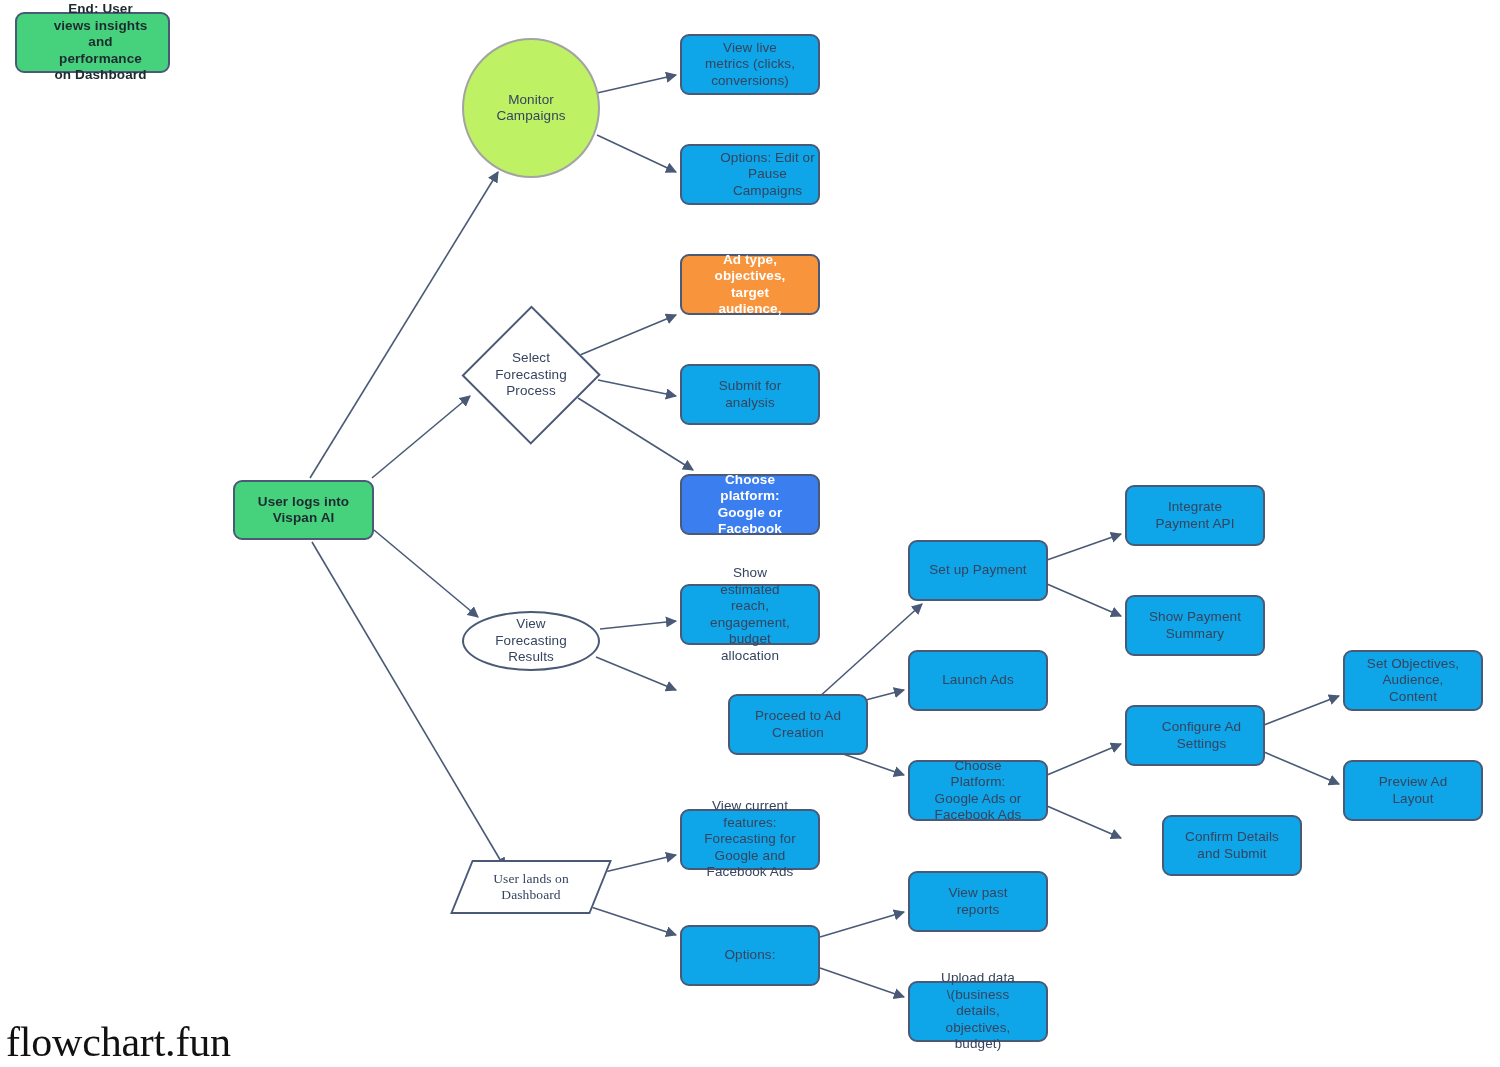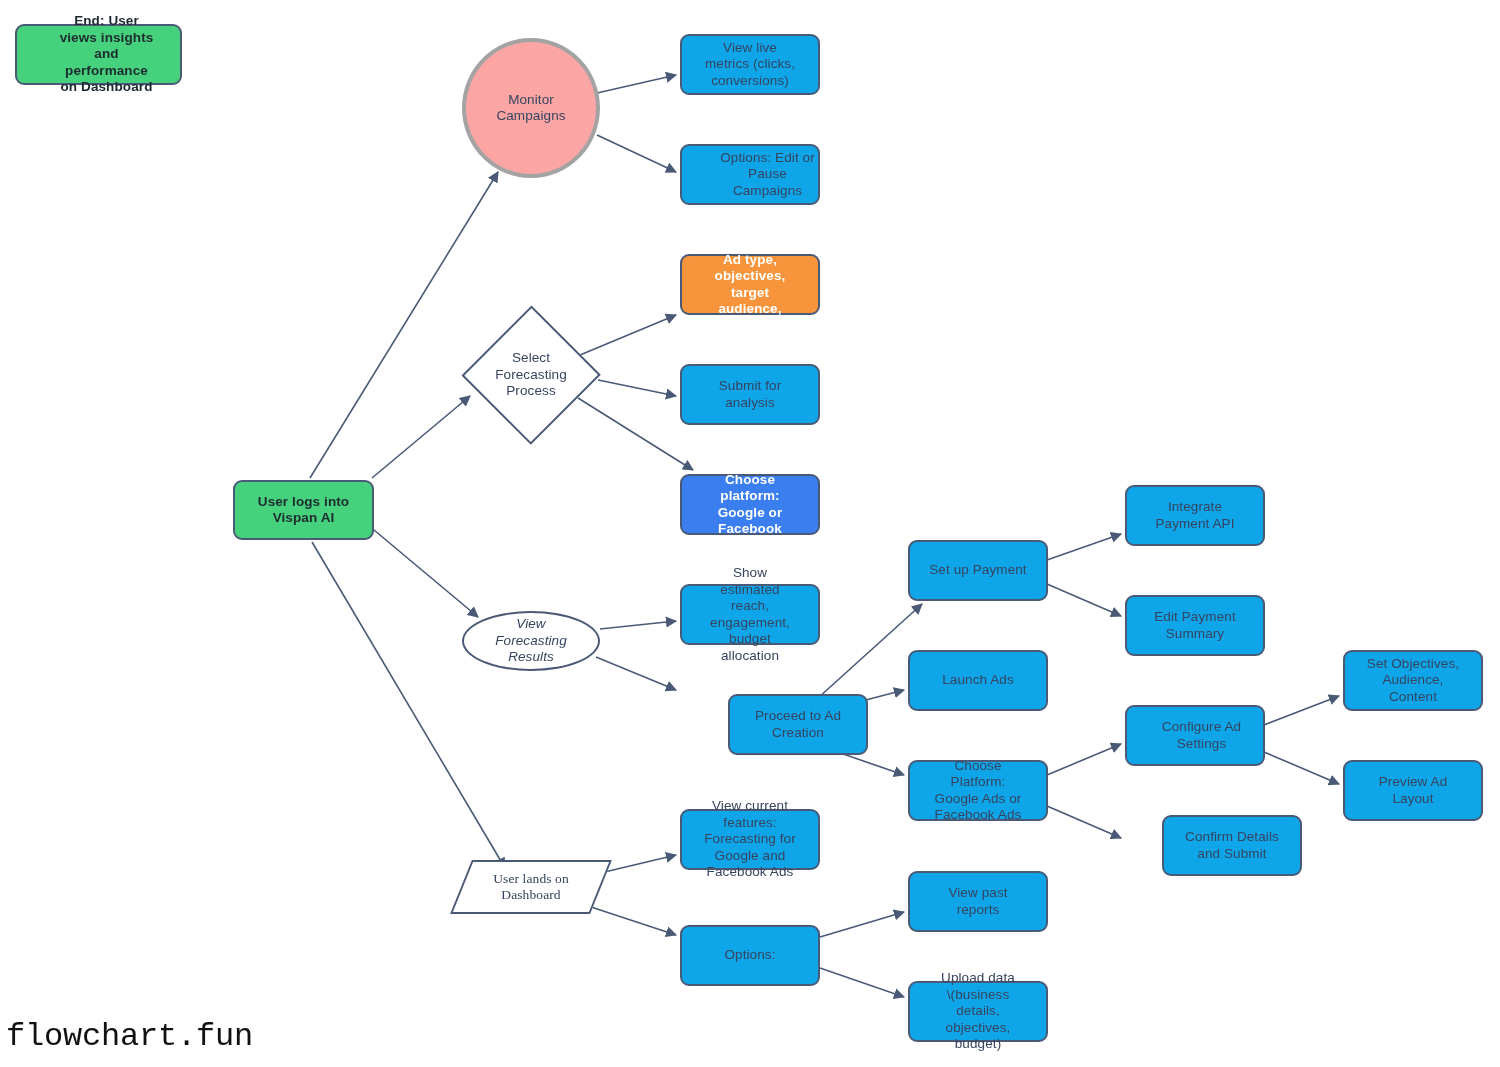--- a/index.html
+++ b/index.html
@@ -43,30 +43,29 @@
     pointer-events: none;
   }
   
   .shape-rect {
     border: 2px solid #4a5a76;
     border-radius: 9px;
     background: #0ea5e9;
   }
   
   .shape-circle {
-    border: 4px solid #a3a3a3;
+    border: 2px solid #a3a3a3;
     border-radius: 50%;
-    background: #fca5a5;
+    background: #bef264;
   }
   
   .shape-ellipse {
     border: 2px solid #4a5a76;
     border-radius: 50%;
     background: #ffffff;
-    font-style: italic;
   }
   
   .shape-diamond {
     background: transparent;
   }
   .shape-diamond .diamond-bg {
     position: absolute;
     left: 50%;
     top: 50%;
     width: 70.71%;
@@ -104,22 +103,22 @@
   .fill-blue { background: #3b7ef0; }
   .txt-white { color: #ffffff; font-weight: bold; }
   .txt-dark-bold { color: #1d2b30; font-weight: bold; }
   .overflow-text {
     overflow: visible;
   }
   #watermark {
     position: absolute;
     left: 6px;
     top: 1018px;
-    font-family: Liberation Mono, monospace;
-    font-size: 32px;
+    font-family: Liberation Serif, serif;
+    font-size: 42px;
     color: #111111;
     letter-spacing: -0.2px;
   }
 </style>
 </head>
 <body>
 
 <div id="canvas">
 
   <svg id="edge-layer" viewBox="0 0 1500 1067" width="1500" height="1067" xmlns="http://www.w3.org/2000/svg">
@@ -150,21 +149,21 @@
         <line x1="1264" y1="725" x2="1339" y2="696" stroke="#4a5a76" stroke-width="1.6" marker-end="url(#arrowhead)"></line>
         <line x1="1264" y1="752" x2="1339" y2="784" stroke="#4a5a76" stroke-width="1.6" marker-end="url(#arrowhead)"></line>
         <line x1="592" y1="875" x2="676" y2="855" stroke="#4a5a76" stroke-width="1.6" marker-end="url(#arrowhead)"></line>
         <line x1="582" y1="904" x2="676" y2="935" stroke="#4a5a76" stroke-width="1.6" marker-end="url(#arrowhead)"></line>
         <line x1="820" y1="937" x2="904" y2="912" stroke="#4a5a76" stroke-width="1.6" marker-end="url(#arrowhead)"></line>
         <line x1="820" y1="968" x2="904" y2="997" stroke="#4a5a76" stroke-width="1.6" marker-end="url(#arrowhead)"></line>
       </g>
   </svg>
 
   <div id="nodes-layer">
-      <div class="node overflow-text shape-rect fill-green" style="left: 15px; top: 24px; width: 167px; height: 61px; padding-left: 16px;">
+      <div class="node overflow-text shape-rect fill-green" style="left: 15px; top: 12px; width: 155px; height: 61px; padding-left: 16px;">
         <span class="label txt-dark-bold">End: User
 views insights
 and
 performance
 on Dashboard</span>
       </div>
       <div class="node overflow-text shape-circle" style="left: 462px; top: 38px; width: 138px; height: 140px;">
         <span class="label">Monitor
 Campaigns</span>
       </div>
@@ -222,21 +221,21 @@
 Creation</span>
       </div>
       <div class="node overflow-text shape-rect" style="left: 908px; top: 540px; width: 140px; height: 61px;">
         <span class="label">Set up Payment</span>
       </div>
       <div class="node overflow-text shape-rect" style="left: 1125px; top: 485px; width: 140px; height: 61px;">
         <span class="label">Integrate
 Payment API</span>
       </div>
       <div class="node overflow-text shape-rect" style="left: 1125px; top: 595px; width: 140px; height: 61px;">
-        <span class="label">Edit Payment
+        <span class="label">Show Payment
 Summary</span>
       </div>
       <div class="node overflow-text shape-rect" style="left: 908px; top: 650px; width: 140px; height: 61px;">
         <span class="label">Launch Ads</span>
       </div>
       <div class="node overflow-text shape-rect" style="left: 908px; top: 760px; width: 140px; height: 61px;">
         <span class="label">Choose
 Platform:
 Google Ads or
 Facebook Ads</span>

